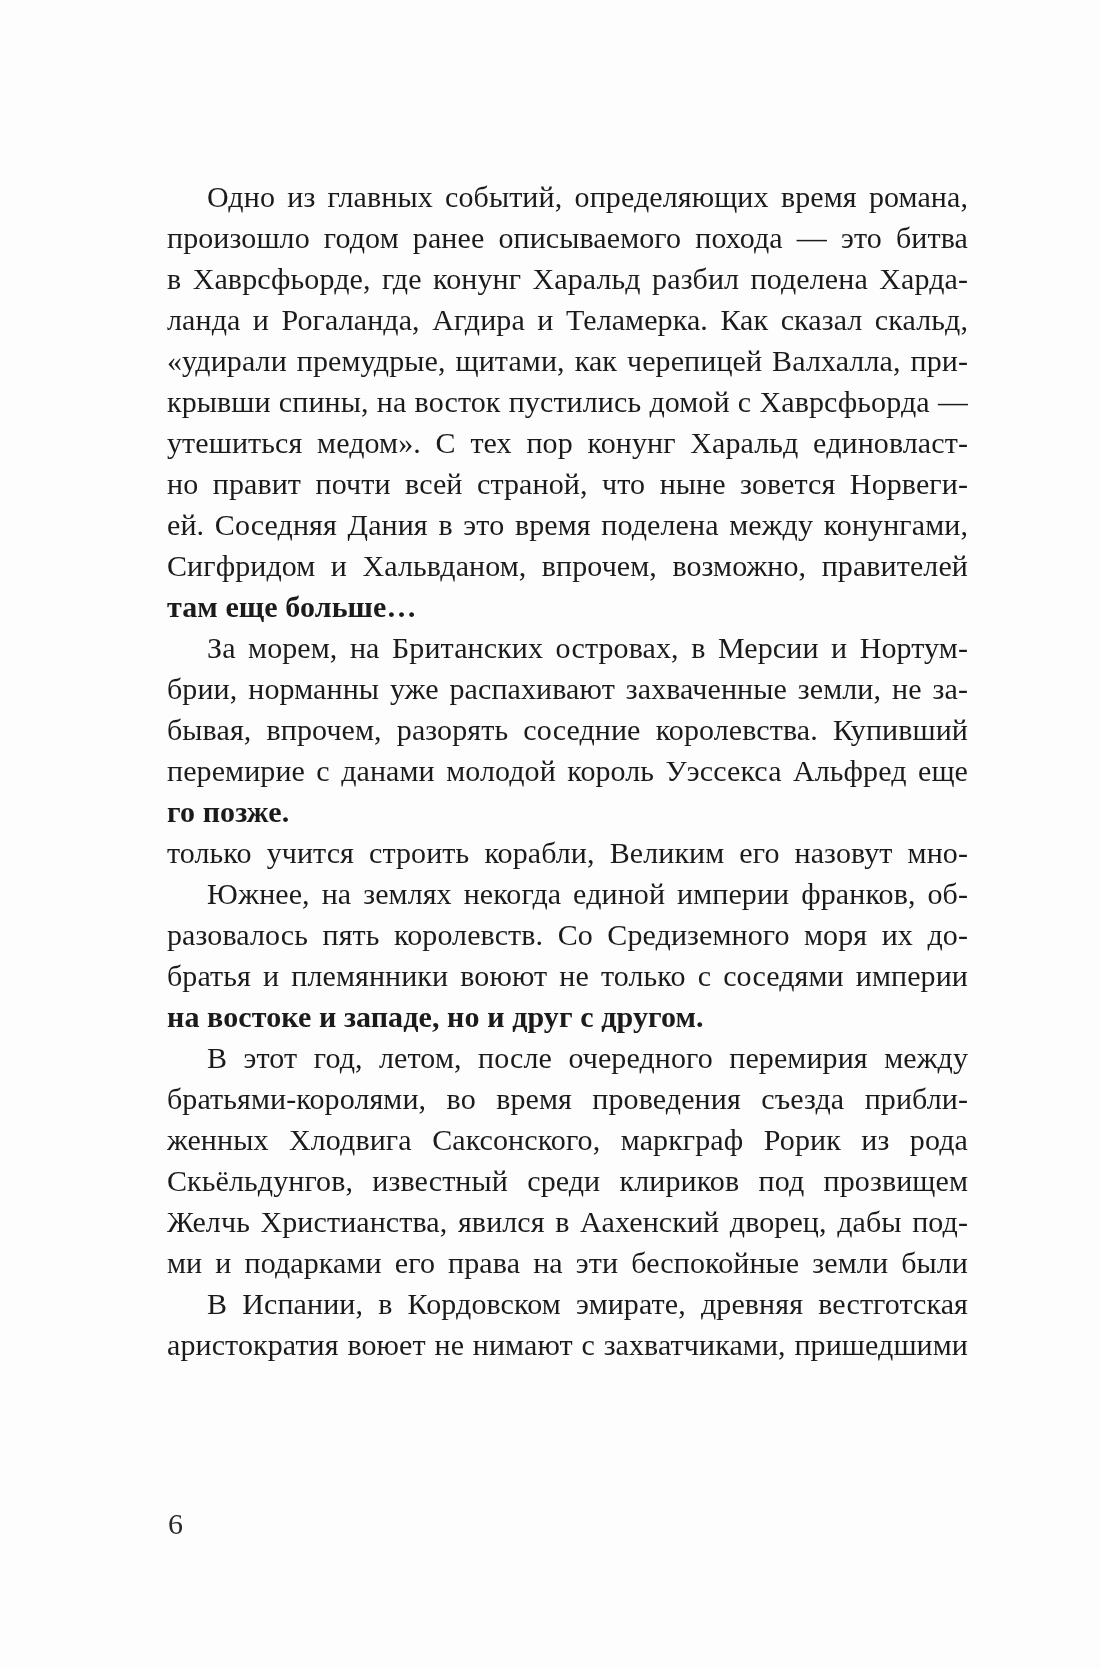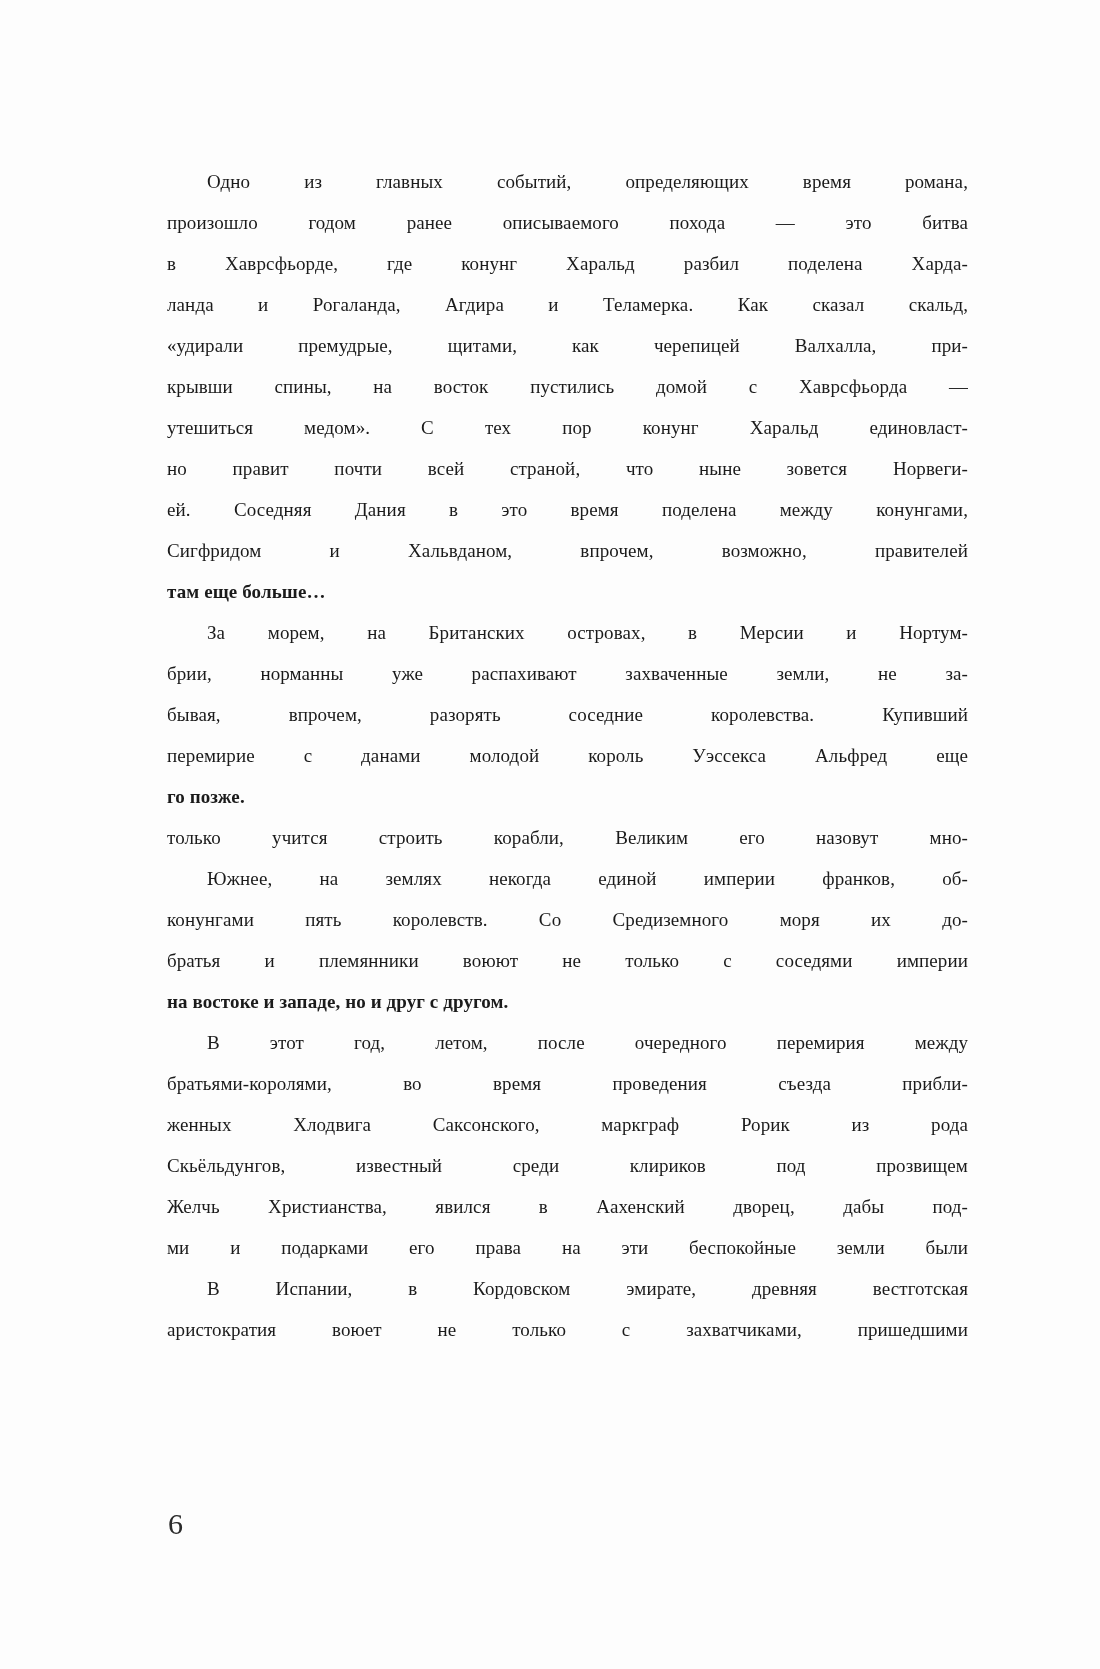--- a/index.html
+++ b/index.html
@@ -13,23 +13,23 @@
     width: 1100px;
     height: 1669px;
     background: #fdfdfd;
     font-family: "Liberation Serif", "DejaVu Serif", serif;
     color: #1b1b1b;
     overflow: hidden;
   }
   .text-block {
     position: absolute;
     left: 167px;
-    top: 161px;
+    top: 176px;
     width: 801px;
-    font-size: 19px;
+    font-size: 30px;
     line-height: 41px;
     letter-spacing: 0.1px;
   }
   .paragraph {
     margin: 0;
     padding: 0;
   }
   .line {
     height: 41px;
     overflow: hidden;
@@ -74,31 +74,31 @@
       <div class="paragraph">
         <div class="line first">За морем, на Британских островах, в Мерсии и Нортум-</div>
         <div class="line">брии, норманны уже распахивают захваченные земли, не за-</div>
         <div class="line">бывая, впрочем, разорять соседние королевства. Купивший</div>
         <div class="line">перемирие с данами молодой король Уэссекса Альфред еще</div>
         <div class="line last">го позже.</div>
         <div class="line">только учится строить корабли, Великим его назовут мно-</div>
       </div>
       <div class="paragraph">
         <div class="line first">Южнее, на землях некогда единой империи франков, об-</div>
-        <div class="line">конунгами пять королевств. Со Средиземного моря их до-</div>
+        <div class="line">разовалось пять королевств. Со Средиземного моря их до-</div>
         <div class="line">братья и племянники воюют не только с соседями империи</div>
         <div class="line last">на востоке и западе, но и друг с другом.</div>
       </div>
       <div class="paragraph">
         <div class="line first">В этот год, летом, после очередного перемирия между</div>
         <div class="line">братьями-королями, во время проведения съезда прибли-</div>
         <div class="line">женных Хлодвига Саксонского, маркграф Рорик из рода</div>
         <div class="line">Скьёльдунгов, известный среди клириков под прозвищем</div>
         <div class="line">Желчь Христианства, явился в Аахенский дворец, дабы под-</div>
         <div class="line">ми и подарками его права на эти беспокойные земли были</div>
       </div>
       <div class="paragraph">
         <div class="line first">В Испании, в Кордовском эмирате, древняя вестготская</div>
-        <div class="line">аристократия воюет не только с захватчиками, пришедшими</div>
+        <div class="line">аристократия воюет не нимают с захватчиками, пришедшими</div>
       </div>
     </div>
   <div class="page-number">6</div>
 </div>
 
 </body></html>

